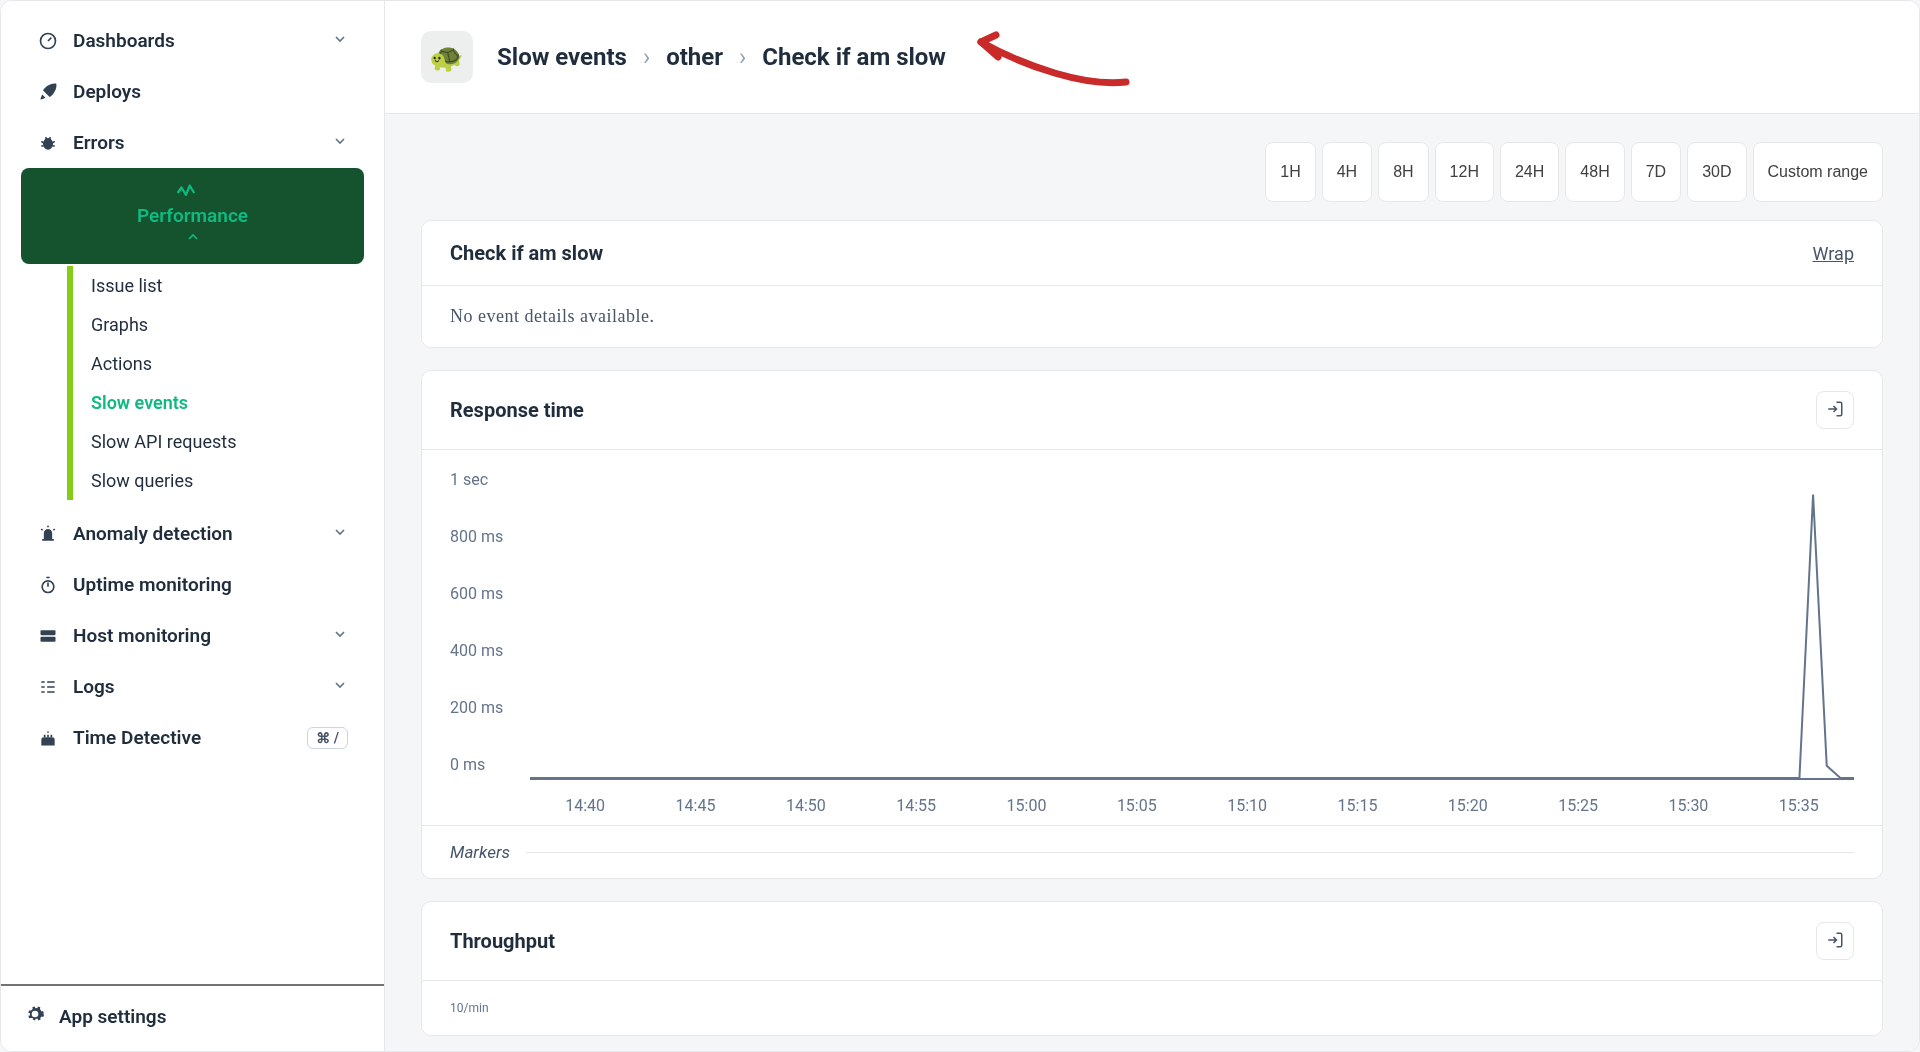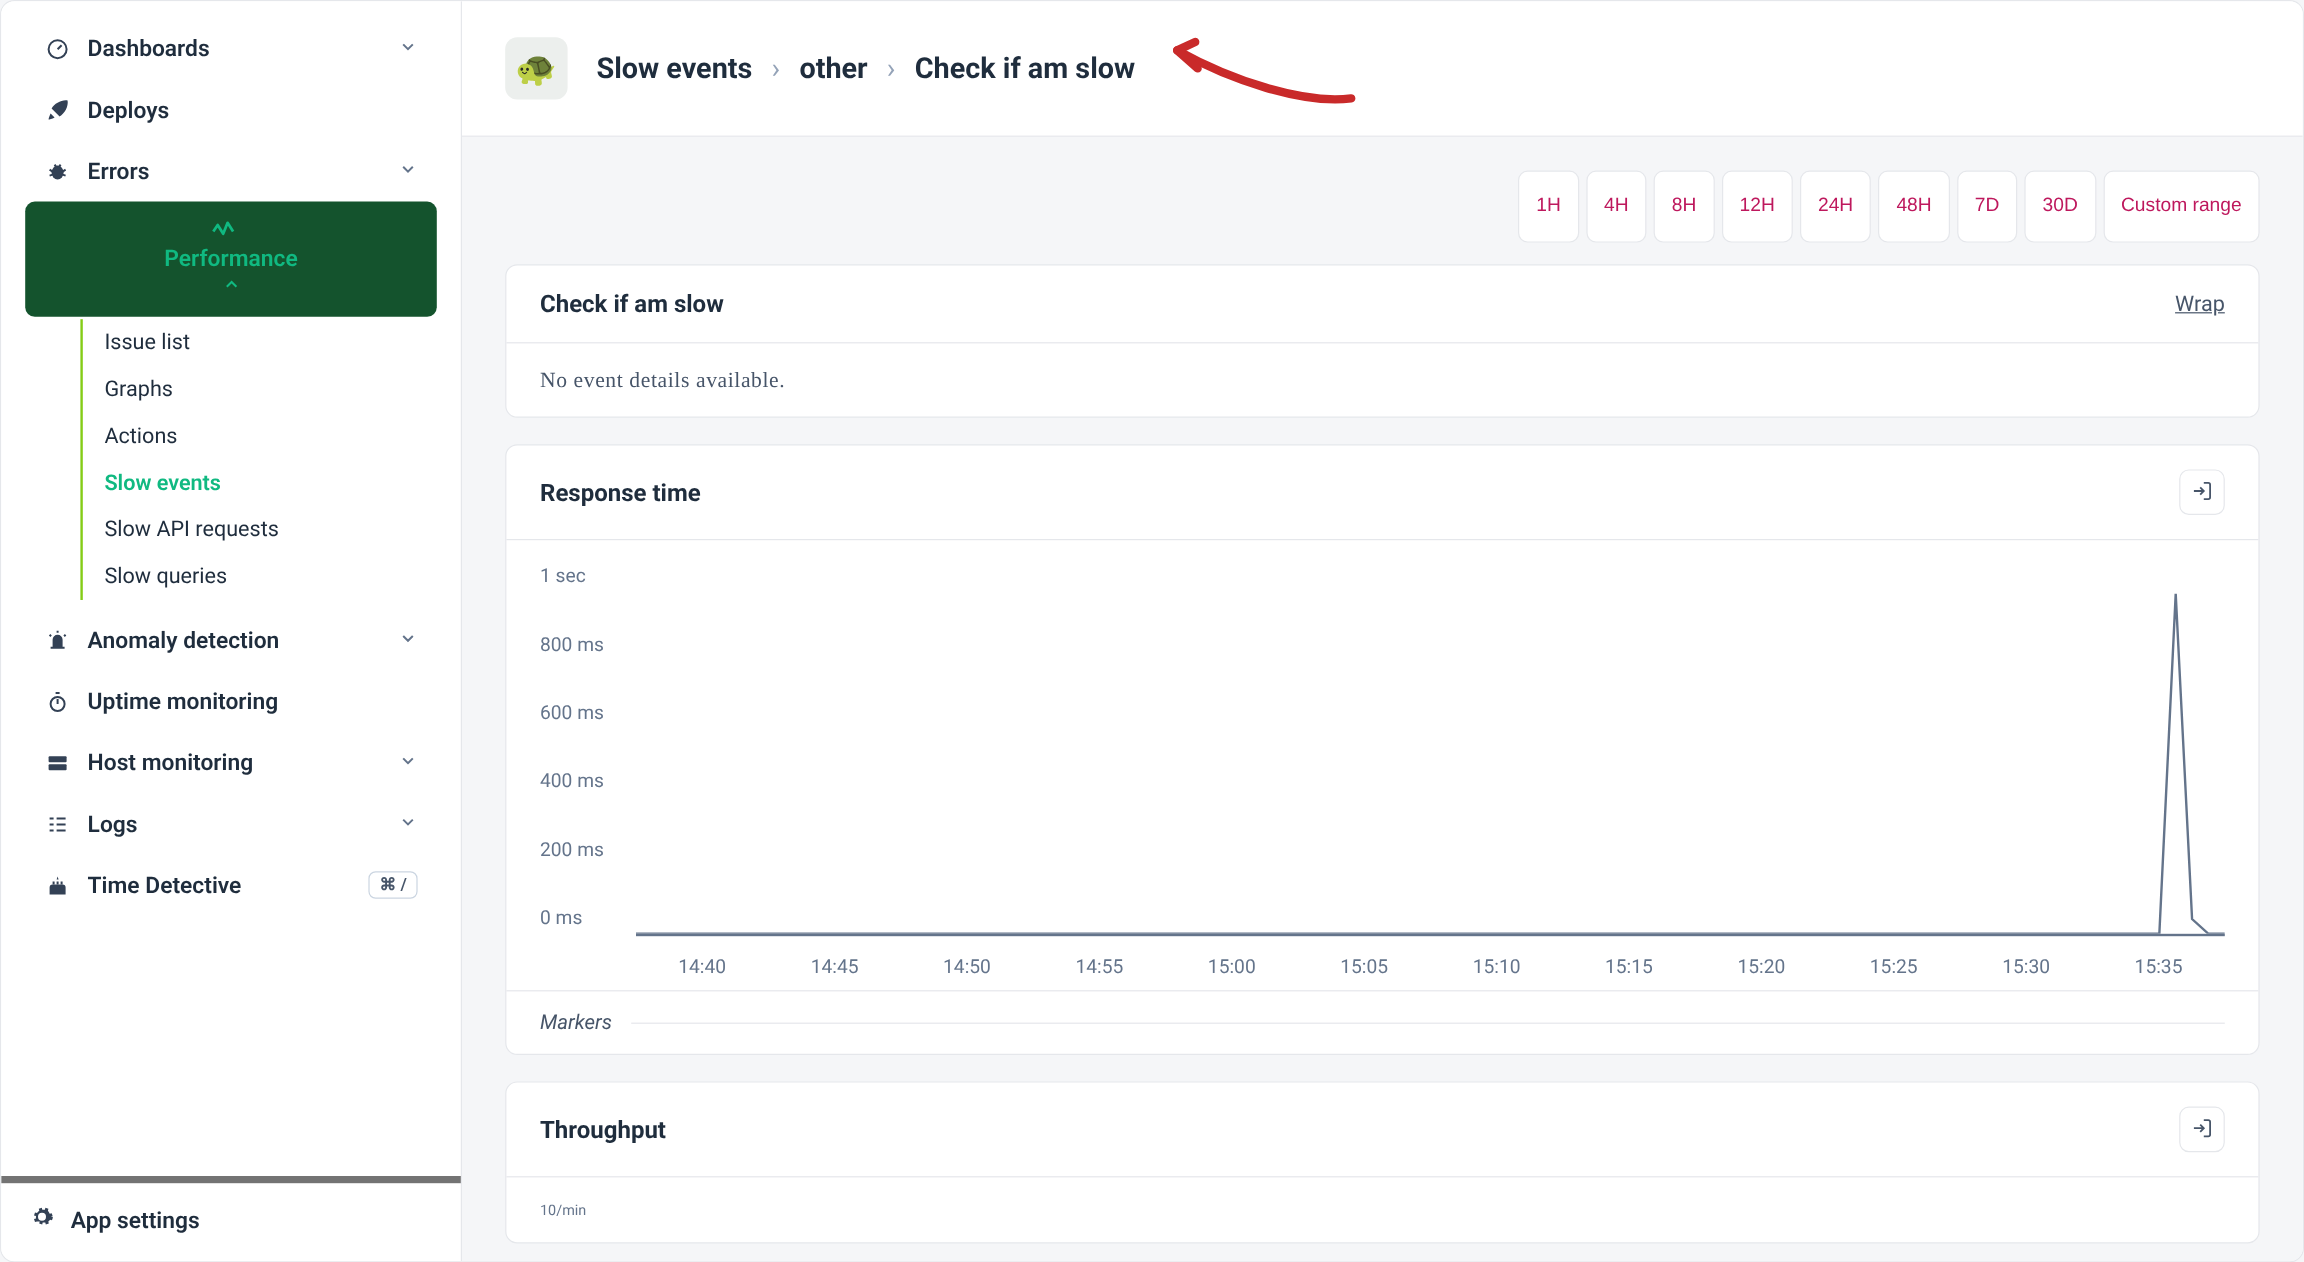--- a/index.html
+++ b/index.html
@@ -1,46 +1,46 @@
 <!DOCTYPE html>
 <html><head>
 <meta charset="utf-8">
 <style>
 * { box-sizing: border-box; margin: 0; padding: 0; }
 body { font-family: -apple-system, BlinkMacSystemFont, "Segoe UI", Roboto, sans-serif; background: #f5f6f8; color: #1f2d3d; font-size: 14px; overflow: hidden; }
 .app { display: flex; width: 1920px; height: 1052px; background: #fff; border: 1px solid #e5e7eb; border-radius: 12px; overflow: hidden; }
 
 .sidebar { width: 384px; border-right: 1px solid #e5e7eb; display: flex; flex-direction: column; background: #fff; }
 .sidebar-scroll { flex: 1; overflow-y: auto; padding: 14px 20px 0 20px; }
-.sidebar-footer { border-top: 6px solid #737373; padding: 18px 24px 22px 24px; }
+.sidebar-footer { border-top: 2px solid #737373; padding: 18px 24px 22px 24px; }
 .nav-item { display: flex; align-items: center; padding: 14px 16px; border-radius: 8px; cursor: pointer; color: #1f2d3d; font-size: 19px; font-weight: 600; }
 .nav-item .nav-icon { width: 22px; height: 22px; margin-right: 14px; display: inline-flex; align-items: center; justify-content: center; color: #334155; }
 .nav-item .nav-label { flex: 1; }
 .nav-item .chev { color: #64748b; }
 .nav-item.active { background: #14532d; color: #10b981; flex-direction: column; }
 .nav-item.active .nav-icon { color: #10b981; }
 .nav-item.active .chev { color: #10b981; }
-.sub-list { margin: 2px 0 8px 46px; border-left: 2px solid #84cc16; padding-left: 18px; }
+.sub-list { margin: 2px 0 8px 46px; border-left: 6px solid #84cc16; padding-left: 18px; }
 .sub-item { display: block; padding: 9px 0; font-size: 18px; color: #1f2d3d; cursor: pointer; }
 .sub-item.active { color: #10b981; font-weight: 600; }
 .kbd { border: 1px solid #cbd5e1; border-radius: 6px; padding: 2px 8px; font-size: 14px; color: #475569; background: #fff; }
 .settings-item { display: flex; align-items: center; font-size: 19px; font-weight: 600; color: #1f2d3d; cursor: pointer; }
 .settings-item .nav-icon { margin-right: 14px; color: #334155; }
 
 .main { flex: 1; display: flex; flex-direction: column; background: #f5f6f8; }
 .topbar { background: #fff; border-bottom: 1px solid #e5e7eb; padding: 26px 36px; display: flex; align-items: center; }
 .turtle-badge { width: 52px; height: 52px; border-radius: 10px; background: #ecefed; margin-right: 24px; display: flex; align-items: center; justify-content: center; font-size: 28px; }
 .breadcrumbs { display: flex; align-items: center; font-size: 24px; font-weight: 700; color: #1f2d3d; }
 .crumb { white-space: nowrap; }
 .crumb-sep { margin: 0 16px; color: #94a3b8; font-weight: 400; }
 .annot-arrow { margin-left: 20px; }
 .content { flex: 1; overflow-y: auto; padding: 28px 36px; }
 .range-row { display: flex; justify-content: flex-end; margin-bottom: 18px; }
 .range-group { display: flex; gap: 6px; }
-.range-btn { border: 1px solid #e5e7eb; background: #fff; color: #be185d; padding: 20px 14px; border-radius: 8px; font-size: 16px; cursor: pointer; }
+.range-btn { border: 1px solid #e5e7eb; background: #fff; color: #404040; padding: 20px 14px; border-radius: 8px; font-size: 16px; cursor: pointer; }
 
 .card { background: #fff; border: 1px solid #e5e7eb; border-radius: 10px; margin-bottom: 22px; }
 .card-head { display: flex; align-items: center; justify-content: space-between; padding: 20px 28px; border-bottom: 1px solid #e5e7eb; }
 .card-title { font-size: 20px; font-weight: 700; color: #1f2d3d; }
 .wrap-link { color: #475569; text-decoration: underline; font-size: 18px; cursor: pointer; }
 .card-body { padding: 20px 28px; }
 .mono { font-family: Liberation Serif, serif; color: #475569; font-size: 18px; letter-spacing: 0.5px; }
 .export-btn { width: 38px; height: 38px; border: 1px solid #e5e7eb; border-radius: 8px; background: #fff; display: flex; align-items: center; justify-content: center; color: #475569; cursor: pointer; }
 
 .chart-wrap { padding: 20px 28px 10px 28px; }

